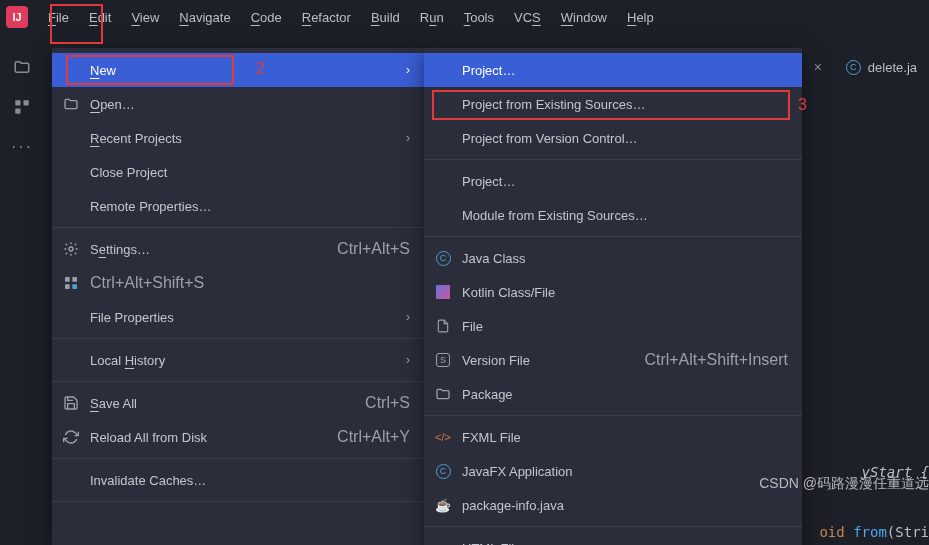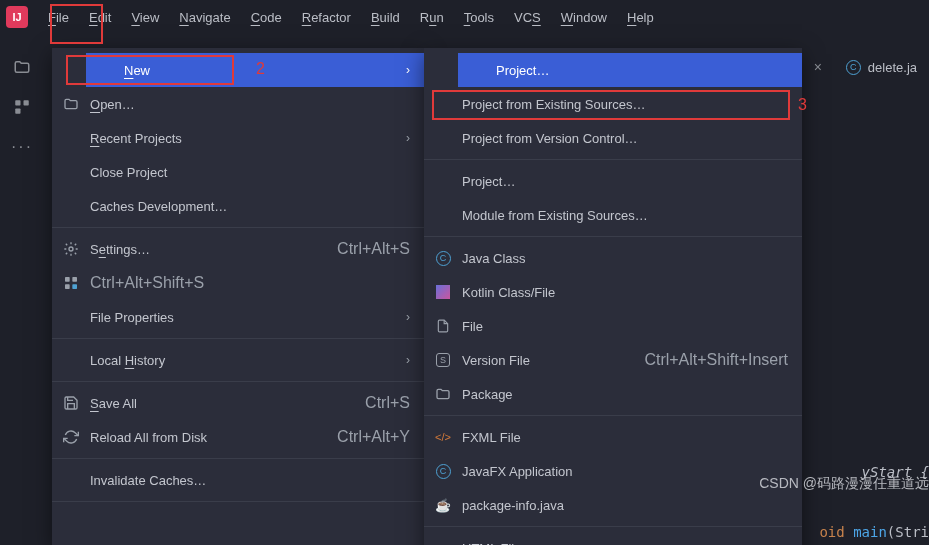--- a/index.html
+++ b/index.html
@@ -80,21 +80,21 @@
     }
     .drop-row {
       display: flex;
       align-items: center;
       height: 34px;
       padding: 0 14px 0 10px;
       color: #c3c6ce;
       gap: 10px;
       position: relative;
     }
-    .drop-row.selected { background: #3a5ed6; color: #fff; margin-left: 34px; }
+    .drop-row.selected { background: #3a5ed6; color: #fff; }
     .drop-row .icon-slot { width: 18px; display: flex; justify-content: center; }
     .drop-row .label { flex: 1; }
     .drop-row .label .u { text-decoration: underline; text-underline-offset: 3px; }
     .drop-row .shortcut { color: #9aa0aa; font-size: 16px; }
     .drop-row .arrow { color: #9aa0aa; font-size: 12px; margin-left: 6px; }
     .drop-row.selected .arrow { color: #fff; }
     .sep { height: 1px; background: #3a3d4a; margin: 4px 0; }
     .annot-box { position: absolute; border: 2px solid #e03a3a; pointer-events: none; }
     .annot-num { position: absolute; color: #e03a3a; font-size: 16px; font-weight: 500; }
     .code-bg {
@@ -162,21 +162,21 @@
   <div class="editor-tab">
     <span class="java-circle">C</span>
     <span>delete.ja</span>
   </div>
 </div>
 
 <div class="code-bg" style="top:432px;font-style:italic;">
   <div><span class="kw-id">yStart {</span></div>
 </div>
 <div class="code-bg" style="top:492px;">
-  <div><span class="kw-type">oid </span><span class="kw-fn">main</span><span class="kw-id">(Stri</span></div>
+  <div><span class="kw-type">oid </span><span class="kw-fn">from</span><span class="kw-id">(Stri</span></div>
 </div>
 
 <div class="dropdown file">
   <div class="drop-row selected">
     <span class="icon-slot"></span>
     <span class="label"><span class="u">N</span>ew</span>
     <span class="arrow">›</span>
   </div>
   <div class="drop-row">
     <span class="icon-slot">
@@ -190,21 +190,21 @@
     <span class="icon-slot"></span>
     <span class="label"><span class="u">R</span>ecent Projects</span>
     <span class="arrow">›</span>
   </div>
   <div class="drop-row">
     <span class="icon-slot"></span>
     <span class="label">Close Project</span>
   </div>
   <div class="drop-row">
     <span class="icon-slot"></span>
-    <span class="label">Caches Development…</span>
+    <span class="label">Remote Properties…</span>
   </div>
   <div class="sep"></div>
   <div class="drop-row">
     <span class="icon-slot">
         <svg width="16" height="16" viewBox="0 0 24 24" fill="none" stroke="#9aa0aa" stroke-width="2">
           <circle cx="12" cy="12" r="3"></circle>
           <path d="M12 2v3M12 19v3M4.2 4.2l2.1 2.1M17.7 17.7l2.1 2.1M2 12h3M19 12h3M4.2 19.8l2.1-2.1M17.7 6.3l2.1-2.1"></path>
         </svg>
       </span>
     <span class="label">S<span class="u">e</span>ttings…</span>

